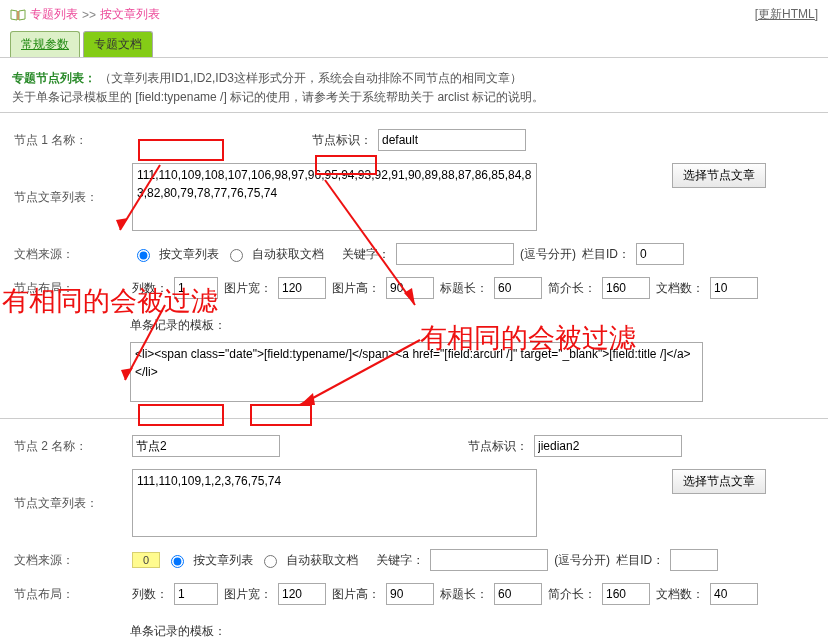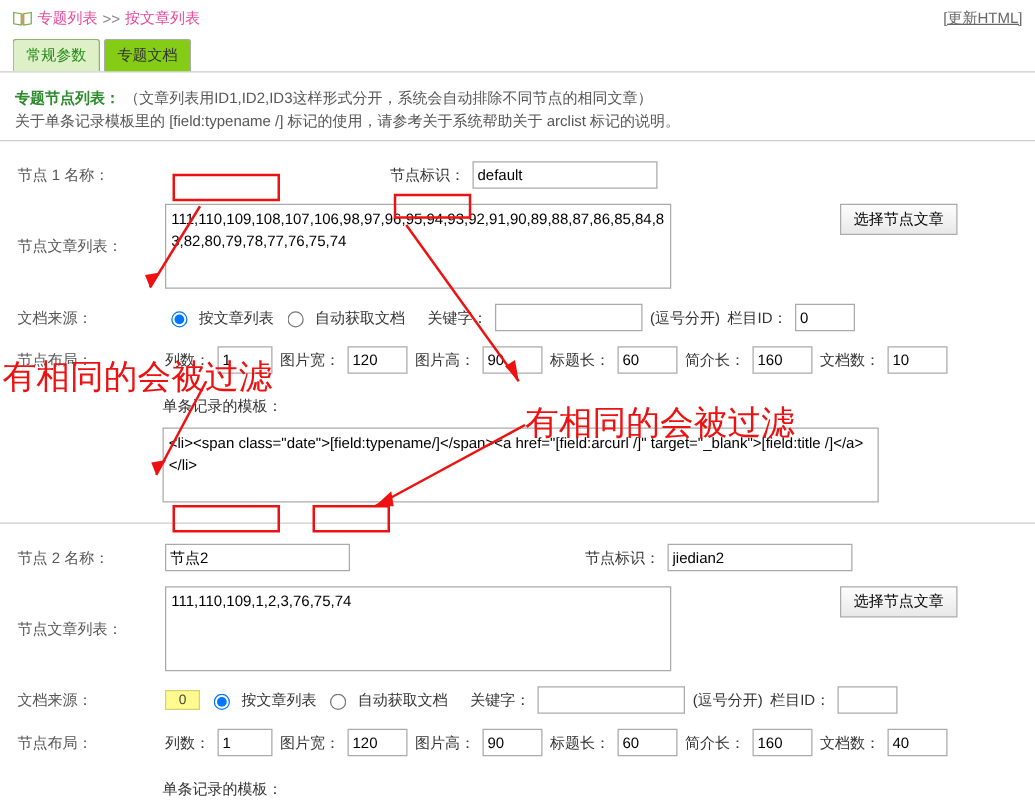--- a/index.html
+++ b/index.html
@@ -43,20 +43,21 @@
     border: 1px solid #aaa;
     border-bottom: none;
     background: #84cc16;
     cursor: pointer;
     border-radius: 3px 3px 0 0;
   }
   .tab.active {
     background: #ddf0c8;
     border-color: #8fb36a;
     color: #258b15;
+    text-decoration: underline;
   }
   .divider {
     border-top: 1px solid #ccc;
     margin: 0 0 6px 0;
   }
   .section {
     padding: 4px 12px;
   }
   .note-line1 { margin: 2px 0; }
   .note-title { color: #2b8b2b; font-weight: bold; }

